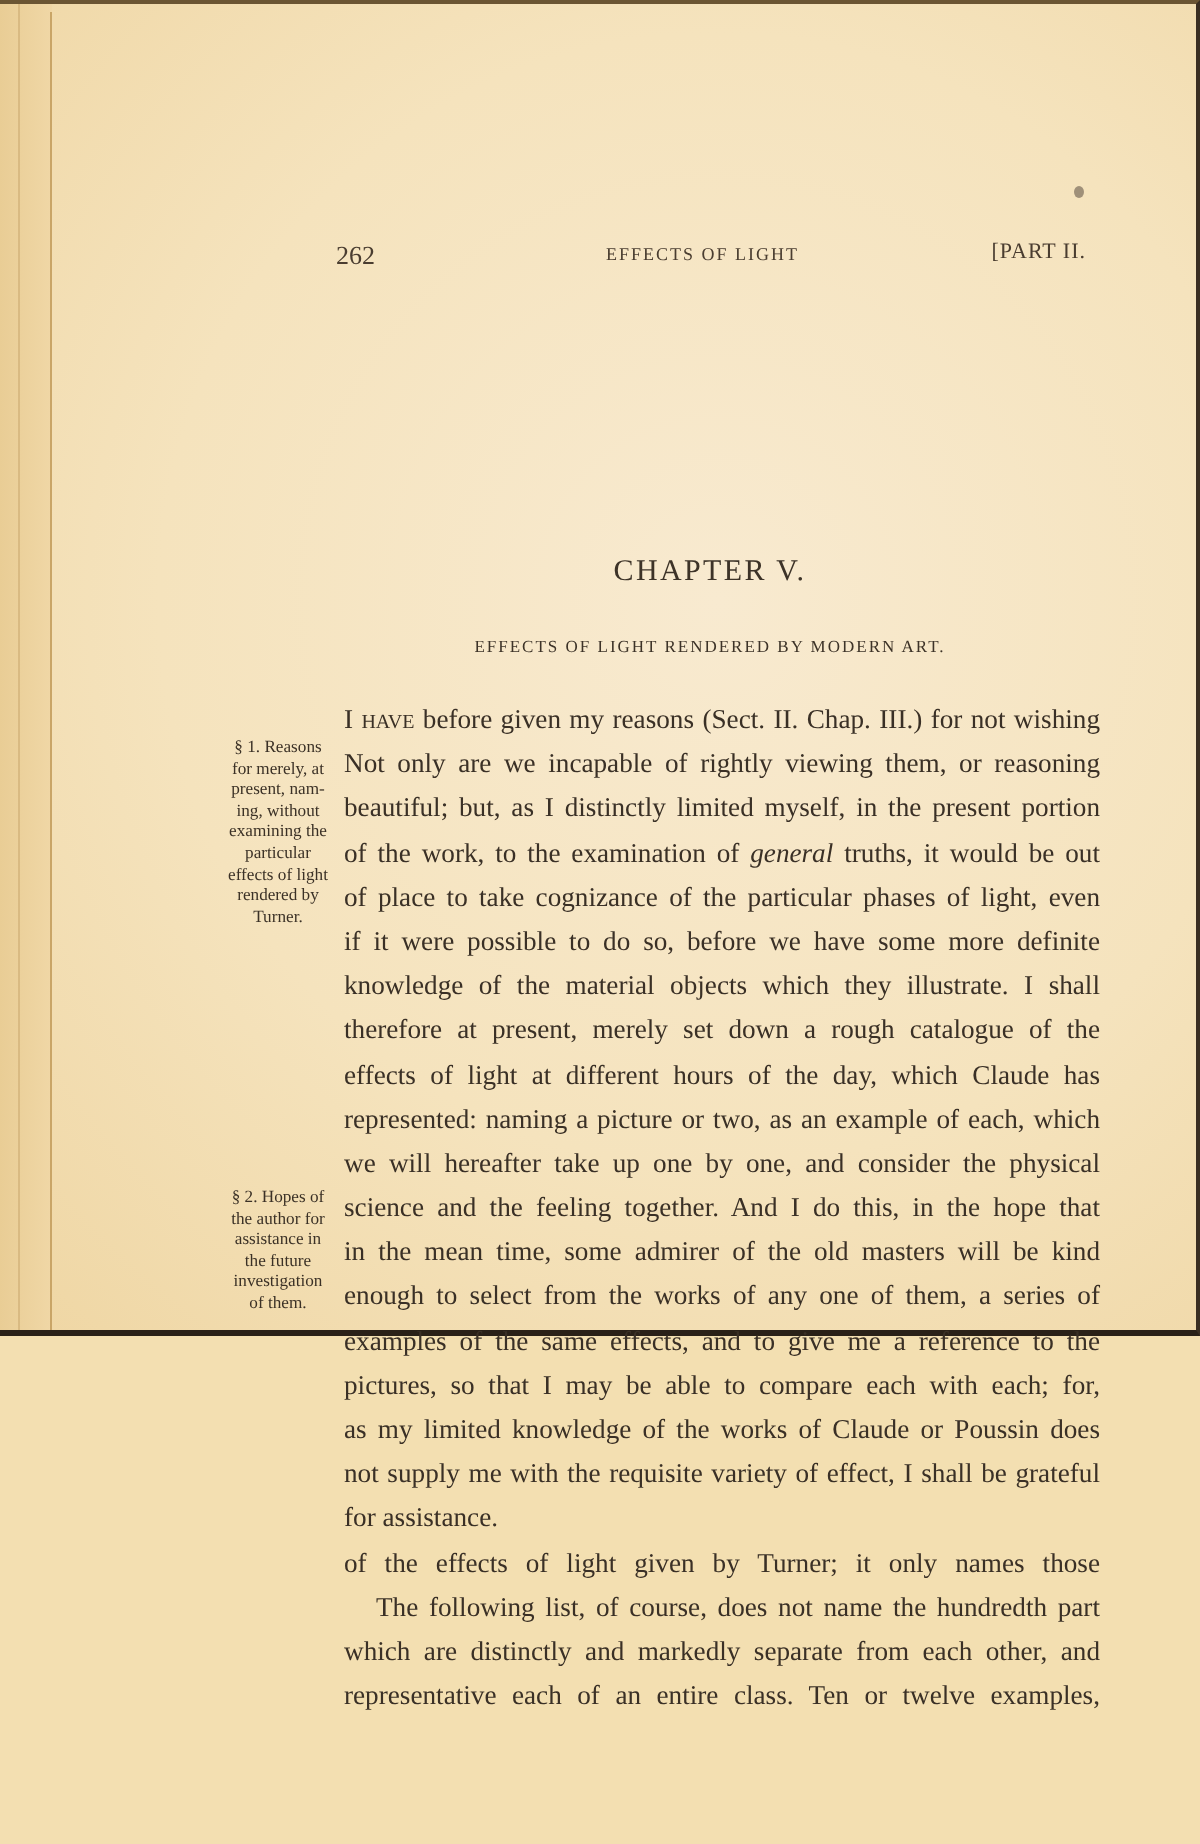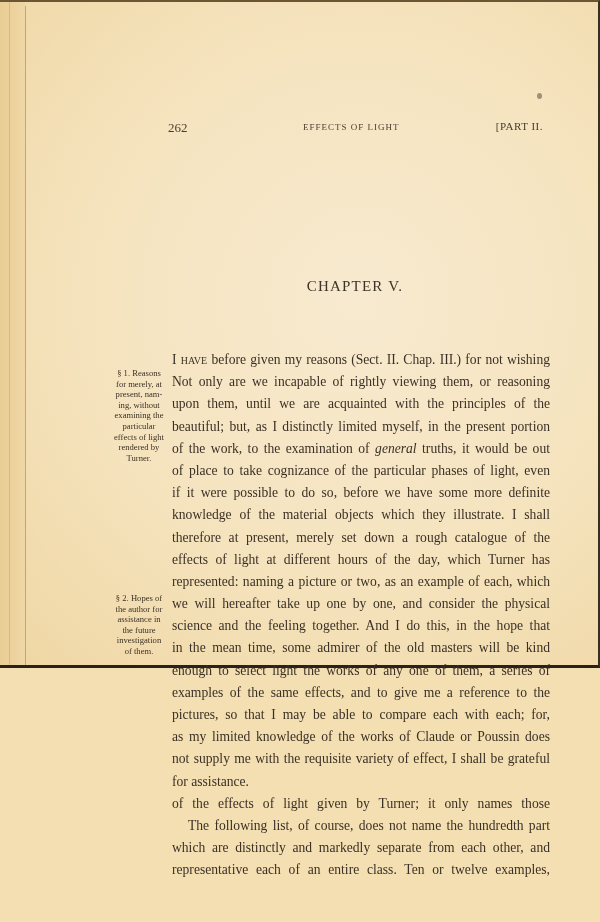--- a/index.html
+++ b/index.html
@@ -72,20 +72,21 @@
   <div class="gutter-line"></div>
   <div class="speck" style="left:537px;top:91px;"></div>
 
   <div class="running-head">
     <span class="folio">262</span>
     <span class="head-title">EFFECTS OF LIGHT</span>
     <span class="part">[PART II.</span>
   </div>
 
   <div class="chapter">CHAPTER V.</div>
+  <div class="subtitle">EFFECTS OF LIGHT RENDERED BY MODERN ART.</div>
 
   <div class="sidenote" style="top:366px;">
     <div>§ 1. Reasons</div>
     <div>for merely, at</div>
     <div>present, nam-</div>
     <div>ing, without</div>
     <div>examining the</div>
     <div>particular</div>
     <div>effects of light</div>
     <div>rendered by</div>
@@ -97,33 +98,32 @@
     <div>the author for</div>
     <div>assistance in</div>
     <div>the future</div>
     <div>investigation</div>
     <div>of them.</div>
   </div>
 
   <div class="body" style="top:347px;">
     <div class="line"><span class="sc">I have</span><span> before given my reasons (Sect. II. Chap. III.) for not wishing</span></div>
     <div class="line">Not only are we incapable of rightly viewing them, or reasoning</div>
-    <div class="line">upon them, until we are acquainted with the principles of the</div>
     <div class="line">beautiful; but, as I distinctly limited myself, in the present portion</div>
     <div class="line"><span>of the work, to the examination of </span><em>general</em><span> truths, it would be out</span></div>
     <div class="line">of place to take cognizance of the particular phases of light, even</div>
     <div class="line">if it were possible to do so, before we have some more definite</div>
     <div class="line">knowledge of the material objects which they illustrate. I shall</div>
     <div class="line">therefore at present, merely set down a rough catalogue of the</div>
-    <div class="line">effects of light at different hours of the day, which Turner has</div>
+    <div class="line">effects of light at different hours of the day, which Claude has</div>
     <div class="line">represented: naming a picture or two, as an example of each, which</div>
     <div class="line">we will hereafter take up one by one, and consider the physical</div>
     <div class="line">science and the feeling together. And I do this, in the hope that</div>
     <div class="line">in the mean time, some admirer of the old masters will be kind</div>
-    <div class="line">enough to select light the works of any one of them, a series of</div>
+    <div class="line">enough to select from the works of any one of them, a series of</div>
     <div class="line">examples of the same effects, and to give me a reference to the</div>
     <div class="line">pictures, so that I may be able to compare each with each; for,</div>
     <div class="line">as my limited knowledge of the works of Claude or Poussin does</div>
     <div class="line">not supply me with the requisite variety of effect, I shall be grateful</div>
     <div class="line last">for assistance.</div>
     <div class="line">of the effects of light given by Turner; it only names those</div>
     <div class="line indent">The following list, of course, does not name the hundredth part</div>
     <div class="line">which are distinctly and markedly separate from each other, and</div>
     <div class="line">representative each of an entire class. Ten or twelve examples,</div>
   </div>

